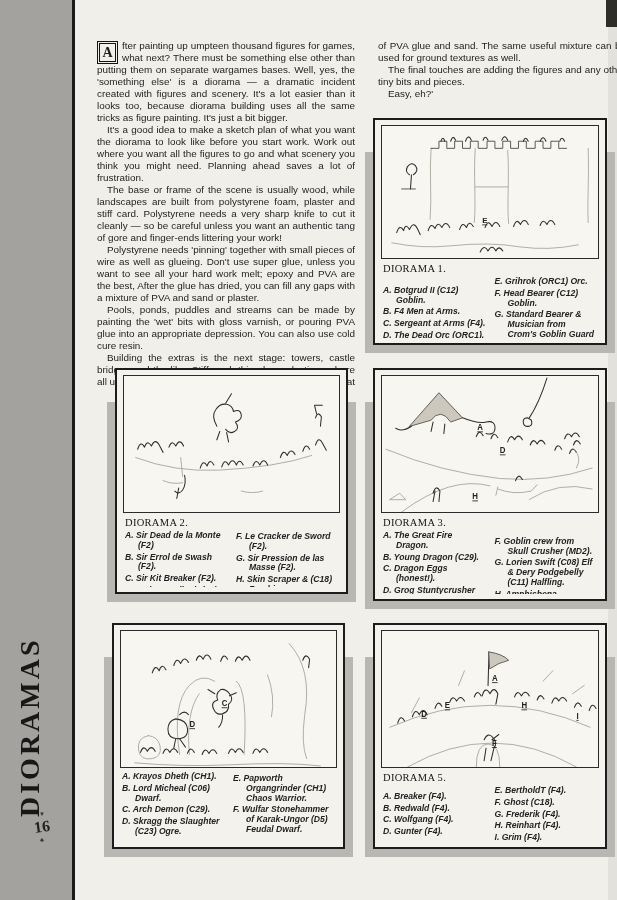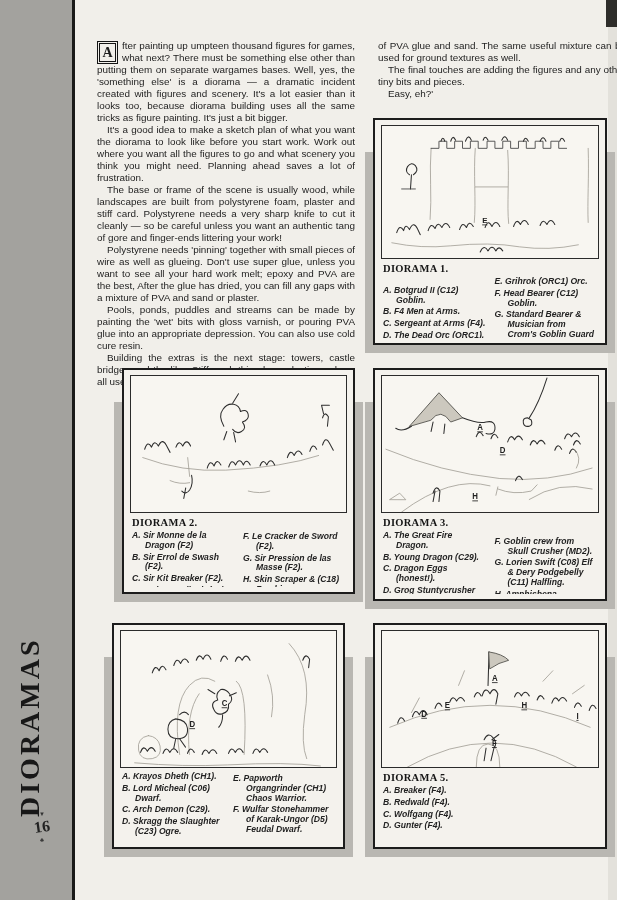--- a/index.html
+++ b/index.html
@@ -45,29 +45,29 @@
   .ill { border:1px solid #2b2b2b; background:#f8f6f1; height:136px; flex:none; }
   .ill svg { width:100%; height:100%; display:block; }
   .ill path { fill:none; stroke:#474747; stroke-width:.9; stroke-linecap:round; stroke-linejoin:round; }
   .ill path.faint { stroke:#a09c93; stroke-width:.8; }
   .ill path.dark  { stroke:#2d2d2d; stroke-width:1.05; }
   .ill path.fillg { fill:#ccc8be; stroke:#55534e; }
   .ill text { font-family:"Liberation Sans", sans-serif; font-size:8px; font-weight:700;
               fill:#222; text-decoration:underline; }
 
   .caption { flex:1; padding:4px 2px 0 2px; overflow:hidden; }
-  .cap-title { font-family:"Liberation Serif", serif; font-weight:700; font-size:10.5px;
+  .cap-title { font-family:"Liberation Serif", serif; font-weight:400; font-size:10.5px;
                letter-spacing:.3px; margin-bottom:3px; color:#151515; }
   .cap-cols { display:flex; gap:9px;align-items:center; }
   .cap-col { flex:1; min-width:0; }
   .cap-item { margin:0 0 2px 0; font-style:italic; font-weight:700; font-size:8.6px;
               line-height:9.8px; color:#222; padding-left:13px; text-indent:-13px; }
   .cap-item b { font-style:italic; }
   #d1 { left:373px; top:118px; width:234px; height:227px; }
-  #d2 { left:122px; top:368px; width:233px; height:226px; }
+  #d2 { left:115px; top:368px; width:233px; height:226px; }
   #d3 { left:373px; top:368px; width:234px; height:233px; }
   #d4 { left:112px; top:623px; width:233px; height:226px; }
   #d5 { left:373px; top:623px; width:234px; height:226px; }
   #d1 .ill { height:132px; }
 </style>
 </head>
 <body>
 
 <div class="scan-band"></div>
 <div class="scan-corner"></div>
@@ -159,21 +159,21 @@
         <path class="faint" d="M58,78 l2,18"></path>
         <path class="dark" d="M62,95 q2,8 -2,14 q-4,5 -8,1 m4,-3 l-2,10"></path>
         <path class="faint" d="M40,100 q10,4 20,2 m60,8 q12,3 22,0"></path>
       </svg>
     </div>
     <div class="caption">
       <div class="cap-title">DIORAMA 2.</div>
       <div class="cap-cols">
         <div class="cap-col">
 
-        <p class="cap-item"><b>A.</b> <span>Sir Monne de la Dragon (F2)</span></p>
+        <p class="cap-item"><b>A.</b> <span>Sir Dead de la Monte (F2)</span></p>
             <p class="cap-item"><b>B.</b> <span>Sir Errol de Swash (F2).</span></p>
             <p class="cap-item"><b>C.</b> <span>Sir Kit Breaker (F2).</span></p>
             <p class="cap-item"><b>D.</b> <span>Lady Zoneliegh (F2).</span></p>
           </div>
         <div class="cap-col">
 
         <p class="cap-item"><b>F.</b> <span>Le Cracker de Sword (F2).</span></p>
             <p class="cap-item"><b>G.</b> <span>Sir Pression de las Masse (F2).</span></p>
             <p class="cap-item"><b>H.</b> <span>Skin Scraper &amp; (C18) Zombies.</span></p>
           </div>
@@ -290,16 +290,24 @@
     <div class="caption">
       <div class="cap-title">DIORAMA 5.</div>
       <div class="cap-cols">
         <div class="cap-col">
 
         <p class="cap-item"><b>A.</b> <span>Breaker (F4).</span></p>
             <p class="cap-item"><b>B.</b> <span>Redwald (F4).</span></p>
             <p class="cap-item"><b>C.</b> <span>Wolfgang (F4).</span></p>
             <p class="cap-item"><b>D.</b> <span>Gunter (F4).</span></p>
           </div>
+        <div class="cap-col">
+
+        <p class="cap-item"><b>E.</b> <span>BertholdT (F4).</span></p>
+            <p class="cap-item"><b>F.</b> <span>Ghost (C18).</span></p>
+            <p class="cap-item"><b>G.</b> <span>Frederik (F4).</span></p>
+            <p class="cap-item"><b>H.</b> <span>Reinhart (F4).</span></p>
+            <p class="cap-item"><b>I.</b> <span>Grim (F4).</span></p>
+          </div>
       </div>
     </div>
   </div>
 </div>
 
 </body></html>

